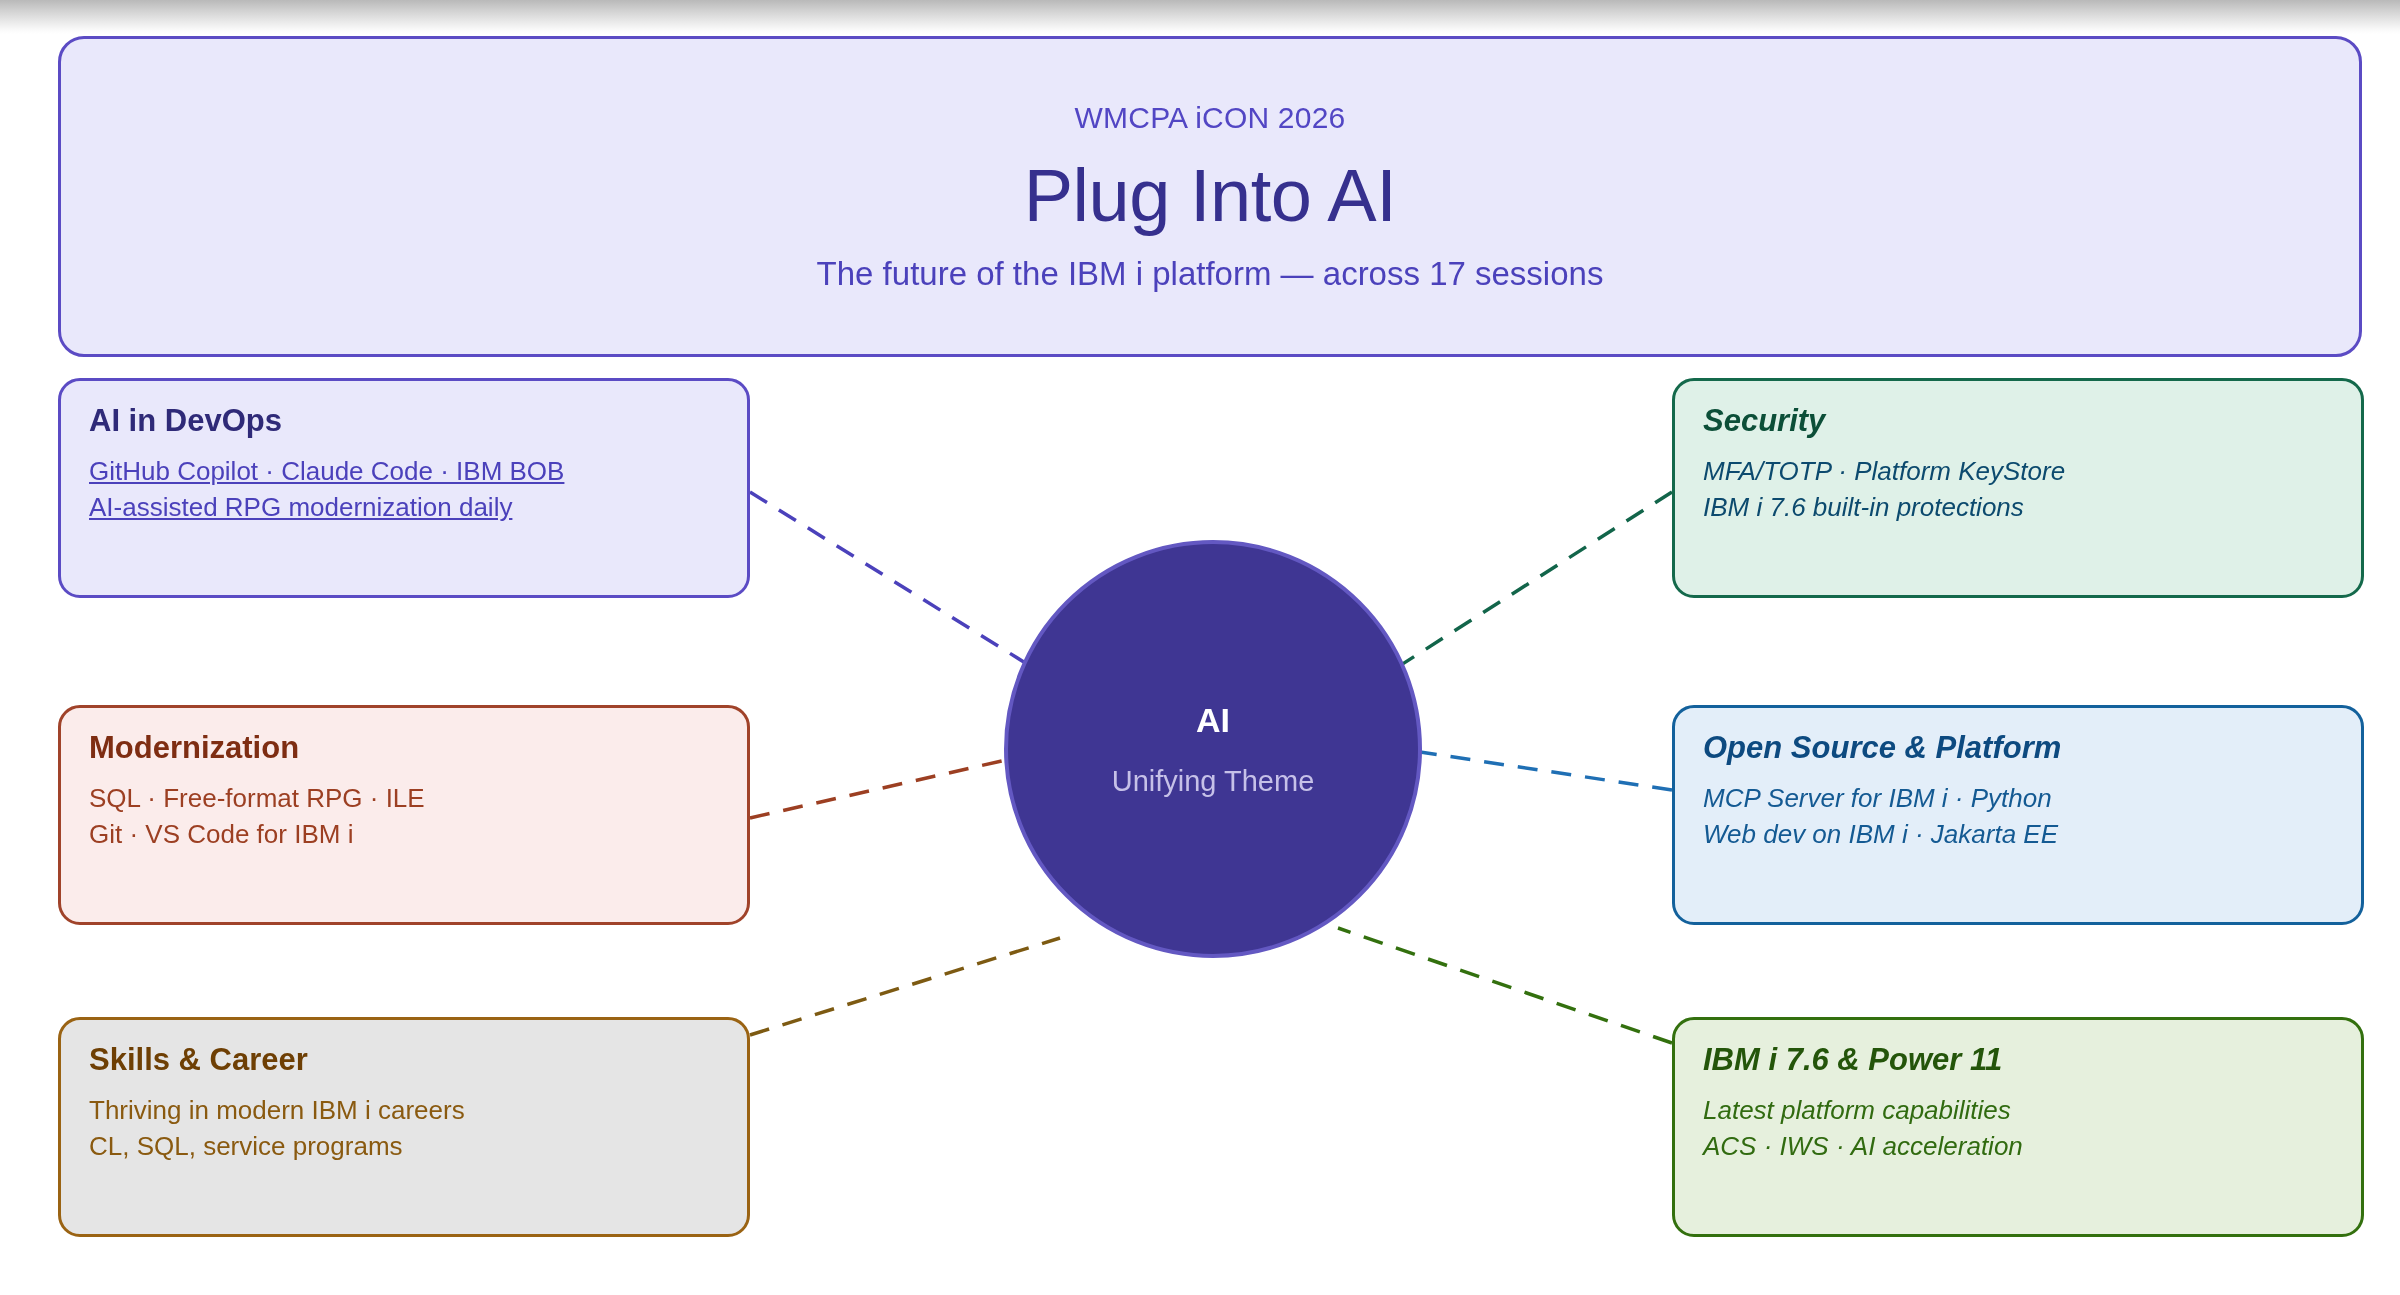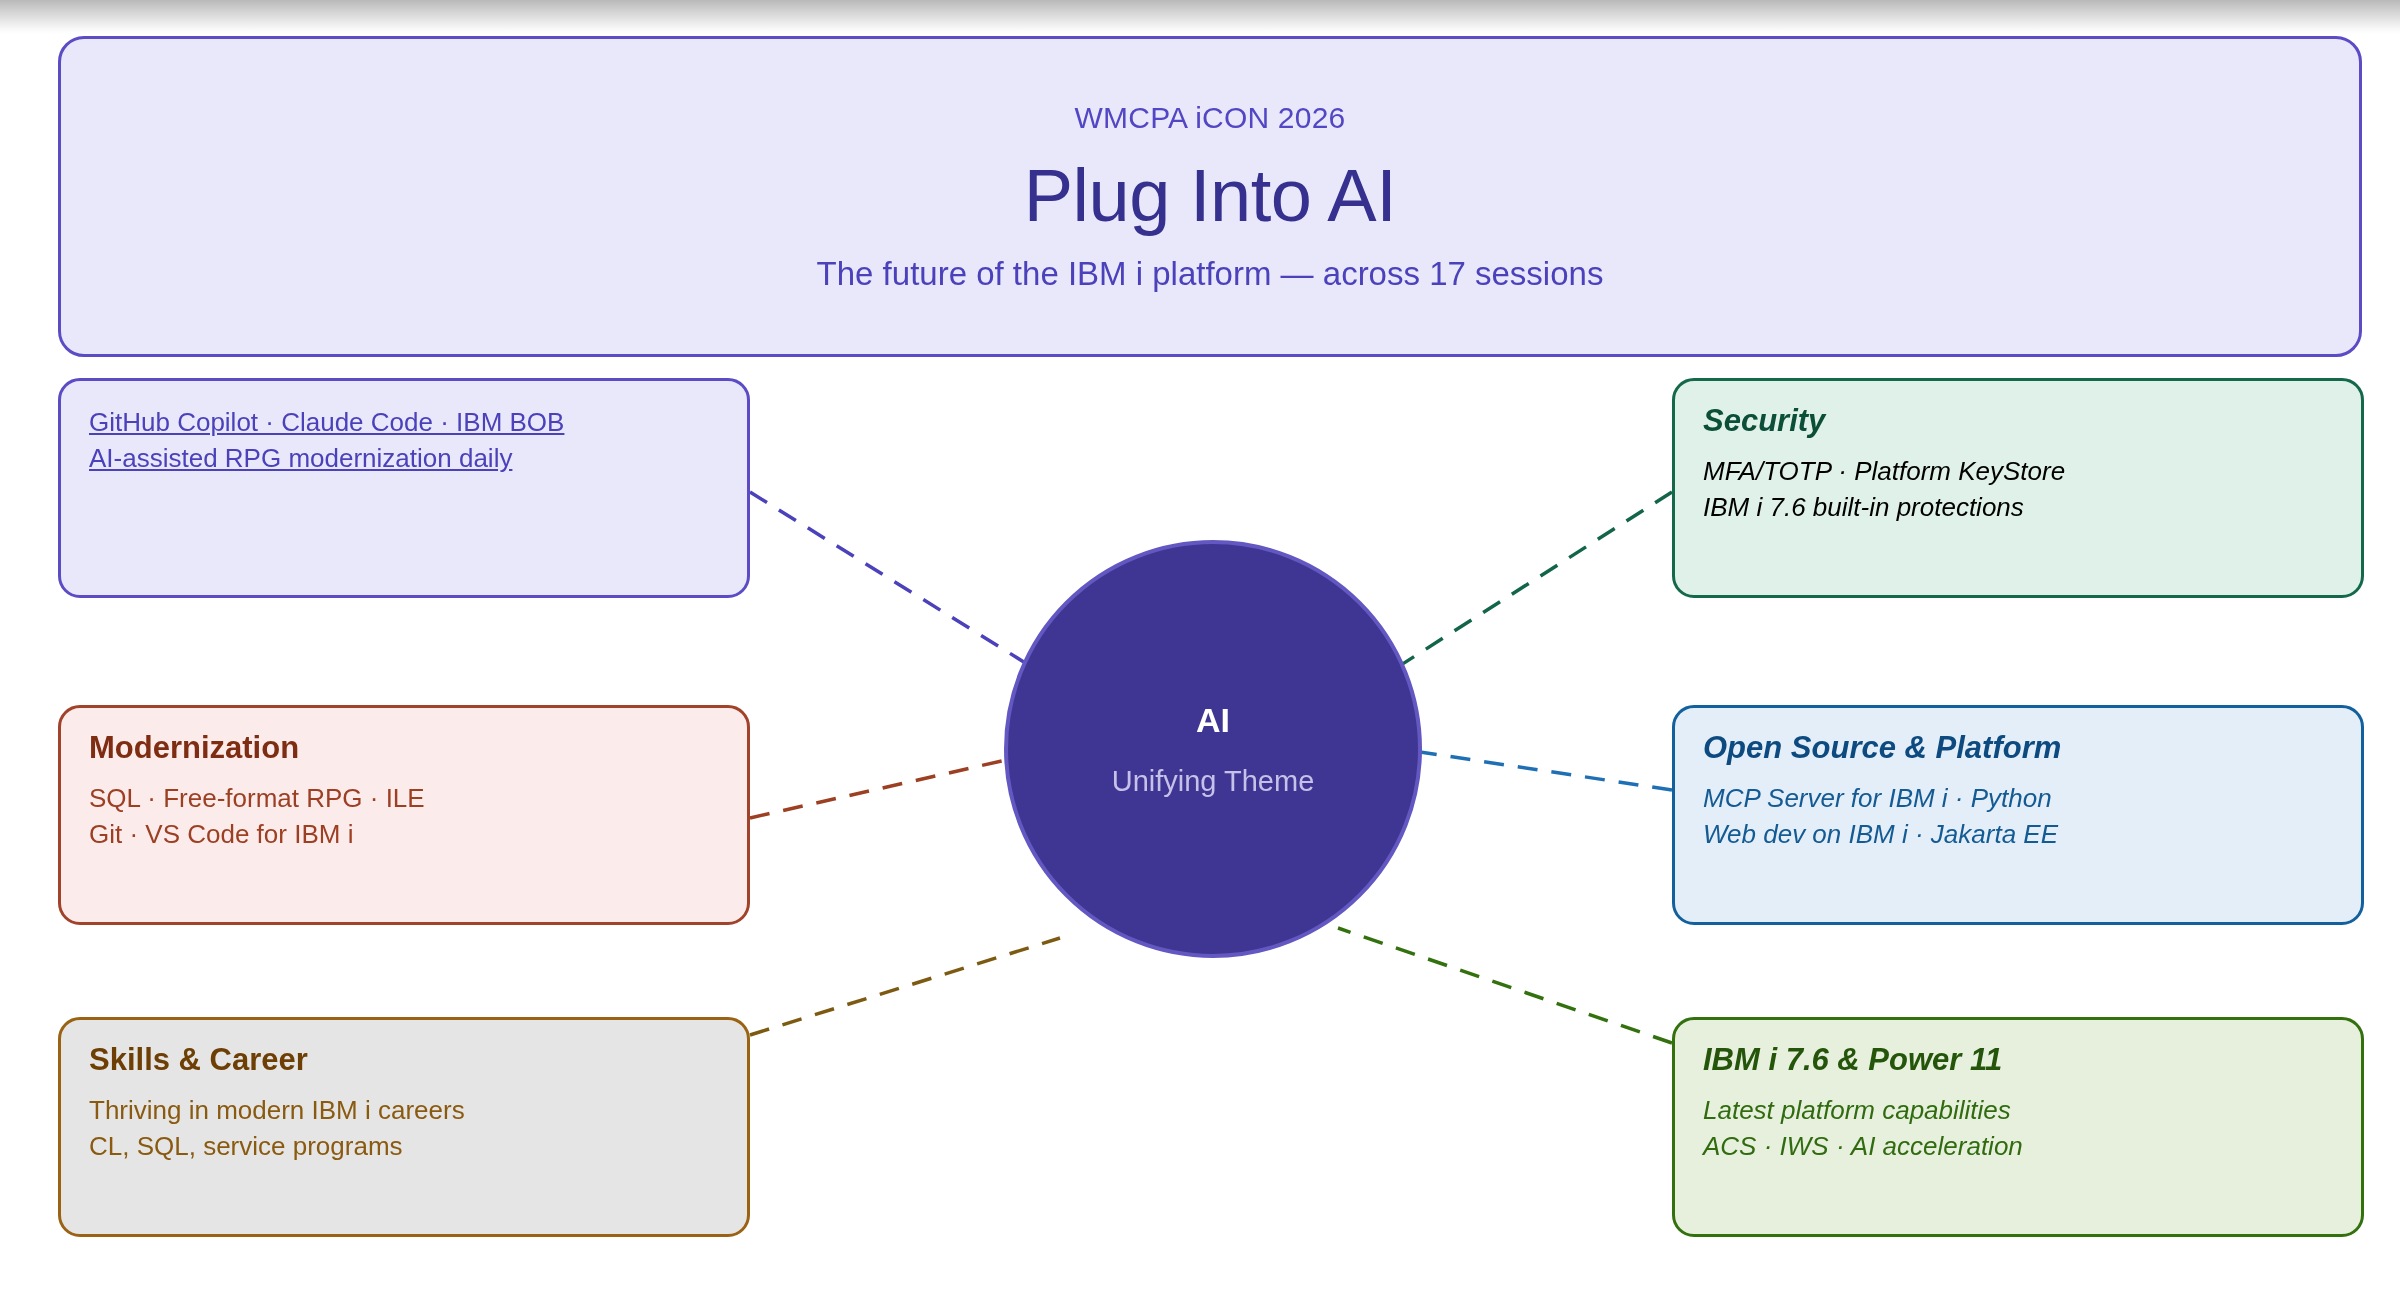--- a/index.html
+++ b/index.html
@@ -147,21 +147,21 @@
   .theme-rust { background: #fbeceb; border-color: #a0432a; }
   .theme-rust .card-title { color: #7e2d12; }
   .theme-rust .card-line  { color: #9c3f22; }
 
   .theme-amber { background: #e5e5e5; border-color: #9a6313; }
   .theme-amber .card-title { color: #6e3f04; }
   .theme-amber .card-line  { color: #8a5a10; }
 
   .theme-teal { background: #dff1e8; border-color: #14694b; }
   .theme-teal .card-title { color: #0c4f38; }
-  .theme-teal .card-line  { color: #000000; }
+  .theme-teal .card-line  { color: #0c4a6e; }
 
   .theme-blue { background: #e3eef9; border-color: #13619c; }
   .theme-blue .card-title { color: #0d4a80; }
   .theme-blue .card-line  { color: #145a93; }
 
   .theme-green { background: #e6f0dd; border-color: #33700e; }
   .theme-green .card-title { color: #24550a; }
   .theme-green .card-line  { color: #316b10; }
 </style>
 </head>
@@ -181,20 +181,21 @@
       <line x1="750" y1="492" x2="1040" y2="672" stroke="#4b41bb" stroke-width="3.5" stroke-dasharray="20 14" stroke-linecap="butt"></line>
       <line x1="750" y1="818" x2="1006" y2="760" stroke="#9c3f22" stroke-width="3.5" stroke-dasharray="20 14" stroke-linecap="butt"></line>
       <line x1="750" y1="1035" x2="1060" y2="938" stroke="#7d5a12" stroke-width="3.5" stroke-dasharray="20 14" stroke-linecap="butt"></line>
       <line x1="1672" y1="492" x2="1390" y2="672" stroke="#12654a" stroke-width="3.5" stroke-dasharray="20 14" stroke-linecap="butt"></line>
       <line x1="1672" y1="790" x2="1420" y2="752" stroke="#1f6fb4" stroke-width="3.5" stroke-dasharray="20 14" stroke-linecap="butt"></line>
       <line x1="1672" y1="1043" x2="1338" y2="928" stroke="#33700e" stroke-width="3.5" stroke-dasharray="20 14" stroke-linecap="butt"></line>
     </svg>
 
   <div id="cards-layer">
       <div class="topic-card card-left row-1 theme-indigo">
+        <div class="card-title">AI in DevOps</div>
         <div class="card-line">GitHub Copilot · Claude Code · IBM BOB</div>
         <div class="card-line">AI-assisted RPG modernization daily</div>
       </div>
       <div class="topic-card card-left row-2 theme-rust">
         <div class="card-title">Modernization</div>
         <div class="card-line">SQL · Free-format RPG · ILE</div>
         <div class="card-line">Git · VS Code for IBM i</div>
       </div>
       <div class="topic-card card-left row-3 theme-amber">
         <div class="card-title">Skills &amp; Career</div>

